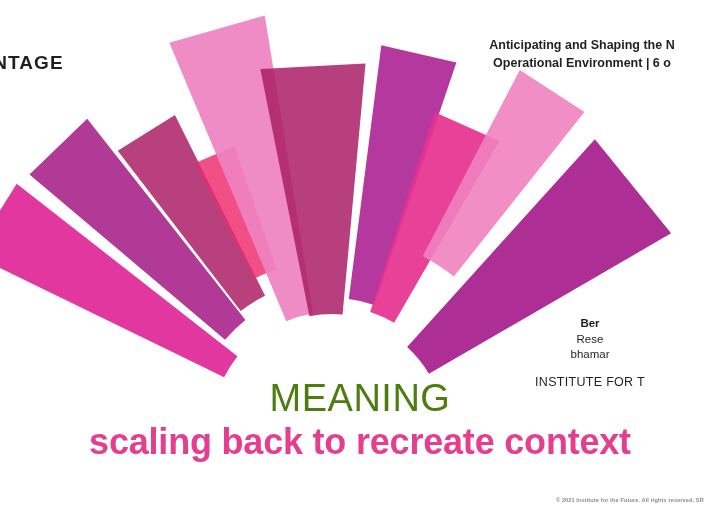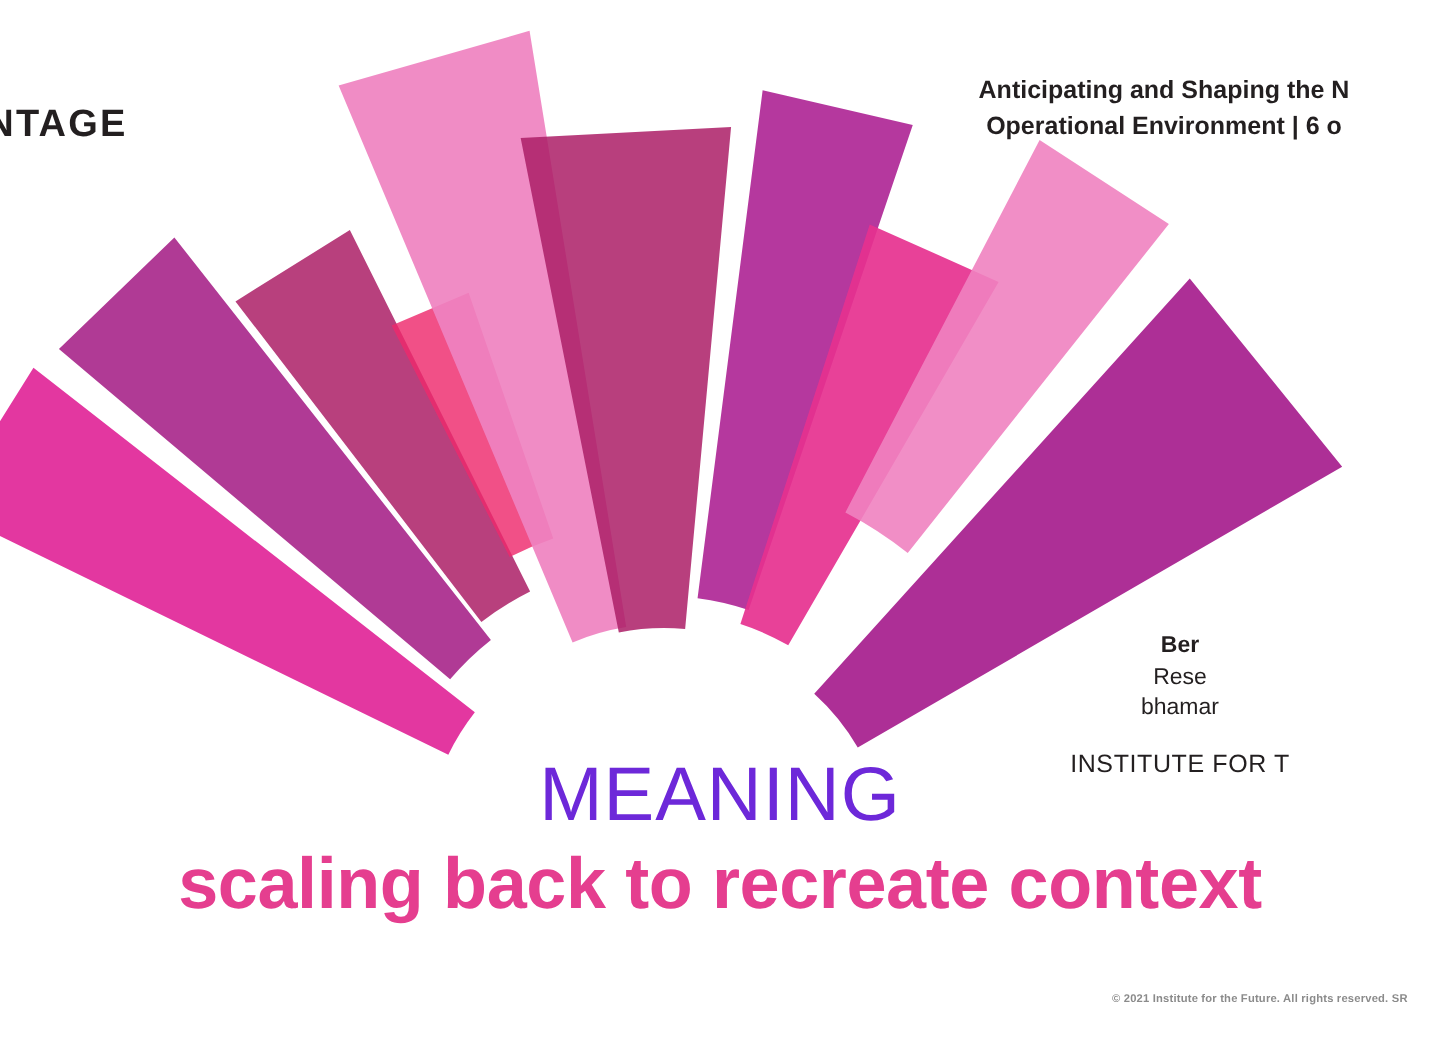--- a/index.html
+++ b/index.html
@@ -92,21 +92,21 @@
   .title-wrap {
     position: absolute;
     left: 0;
     top: 378px;
     width: 720px;
     text-align: center;
   }
   .title-kicker {
     font-size: 38px;
     font-weight: normal;
-    color: #6d28d9;
+    color: #4d7c0f;
     line-height: 1.06;
     letter-spacing: 0.5px;
   }
   .title-main {
     margin-top: 4px;
     font-size: 36px;
     font-weight: bold;
     color: #e53e8f;
     line-height: 1.1;
     letter-spacing: -0.2px;

